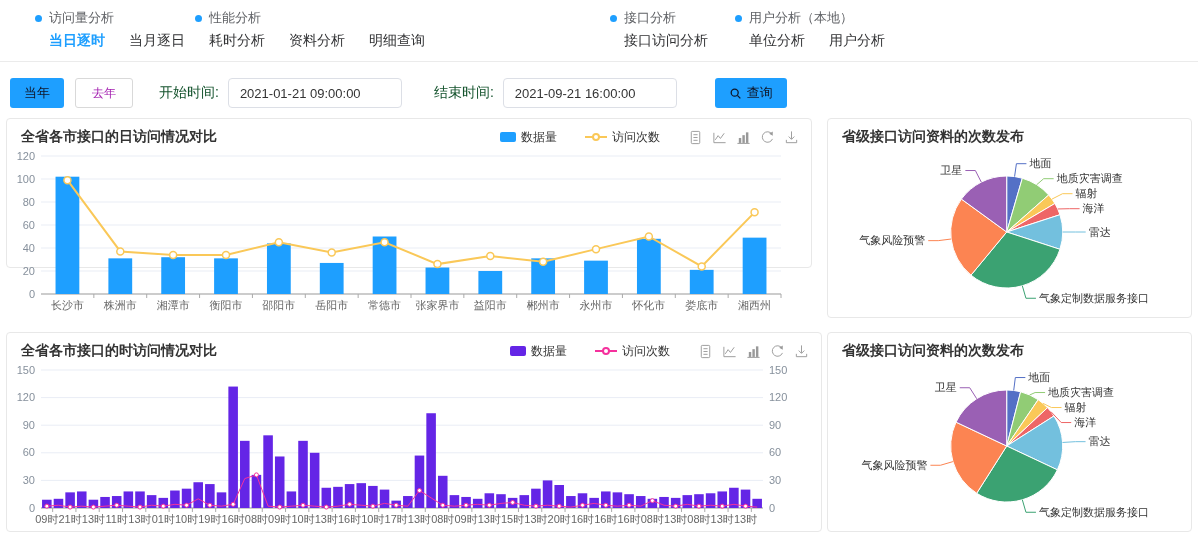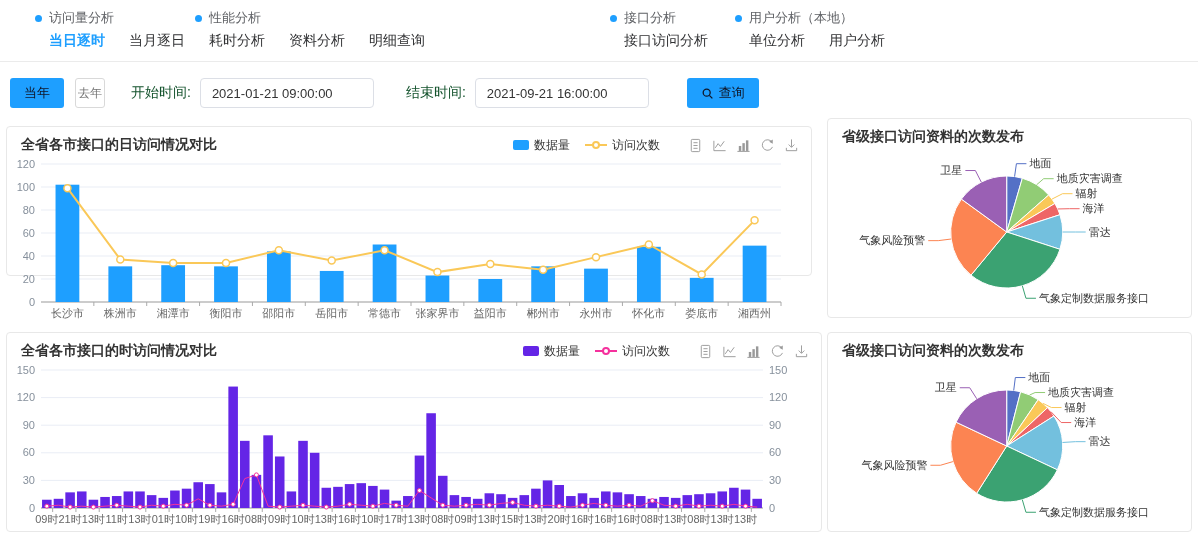--- a/index.html
+++ b/index.html
@@ -11,37 +11,37 @@
   .ghead{display:flex;align-items:center;gap:7px;font-size:13px;color:#606266;}
   .dot{width:7px;height:7px;border-radius:50%;background:#1e9fff;flex:0 0 auto;}
   .gitems{margin-top:5px;padding-left:14px;display:flex;gap:24px;font-size:14px;color:#303133;}
   .gitem{cursor:pointer;white-space:nowrap;}
   .gitem.active{color:#1e9fff;font-weight:bold;}
   
   .filterbar{position:absolute;top:77px;left:10px;display:flex;align-items:center;height:32px;}
   .btn{height:30px;border-radius:3px;font-size:13px;cursor:pointer;border:none;
        font-family:inherit;display:flex;align-items:center;}
   .primary{background:#1e9fff;color:#0f172a;padding:0 14px;}
-  .ghost{background:#fff;border:1px solid #d9d9d9;color:#737373;padding:0 2px;margin-left:11px;font-size:12px;}
+  .ghost{background:#fff;border:1px solid #d9d9d9;color:#a21caf;padding:0 16px;margin-left:11px;font-size:12px;}
   .flabel{font-size:14px;color:#14532d;margin:0 9px 0 26px;white-space:nowrap;}
   .flabel.end{margin-left:32px;}
   .finput{width:150px;height:28px;border:1px solid #dcdfe6;border-radius:4px;padding:0 11px;
           font-size:13px;color:#333;font-family:inherit;}
   .searchbtn{margin-left:38px;gap:5px;}
   .searchbtn .icon{width:13px;height:13px;display:inline-block;}
   .searchbtn .icon svg{width:13px;height:13px;display:block;}
   
   .panel{position:absolute;background:#fff;border:1px solid #e8e8e8;border-radius:4px;box-sizing:border-box;}
-  #p1{left:6px;top:118px;width:806px;height:150px;margin-top:8px;}
+  #p1{left:6px;top:118px;width:806px;height:150px;}
   #p2{left:827px;top:118px;width:365px;height:200px;}
   #p3{left:6px;top:332px;width:816px;height:200px;}
   #p4{left:827px;top:332px;width:365px;height:200px;}
   .phead{display:flex;align-items:center;padding:9px 12px 0 14px;}
   .ptitle{font-size:14px;font-weight:bold;color:#333;white-space:nowrap;}
-  .legend{display:flex;align-items:center;gap:15px;margin-left:auto;}
+  .legend{display:flex;align-items:center;gap:28px;margin-left:auto;}
   .litem{display:flex;align-items:center;gap:5px;font-size:12px;color:#333;cursor:pointer;}
   .swatch{width:16px;height:10px;border-radius:2px;}
   .lineswatch{position:relative;width:22px;height:10px;}
   .lineswatch .ln{position:absolute;top:4px;left:0;right:0;height:2px;}
   .lineswatch .cir{position:absolute;top:1px;left:7px;width:8px;height:8px;border-radius:50%;
                    background:#fff;border:2px solid;box-sizing:border-box;}
   .toolbox{display:flex;gap:9px;margin-left:28px;color:#999;}
   .tool{width:15px;height:15px;cursor:pointer;}
   .tool svg{width:15px;height:15px;display:block;stroke-width:1;}
   .chartsvg{display:block;margin-top:2px;}

